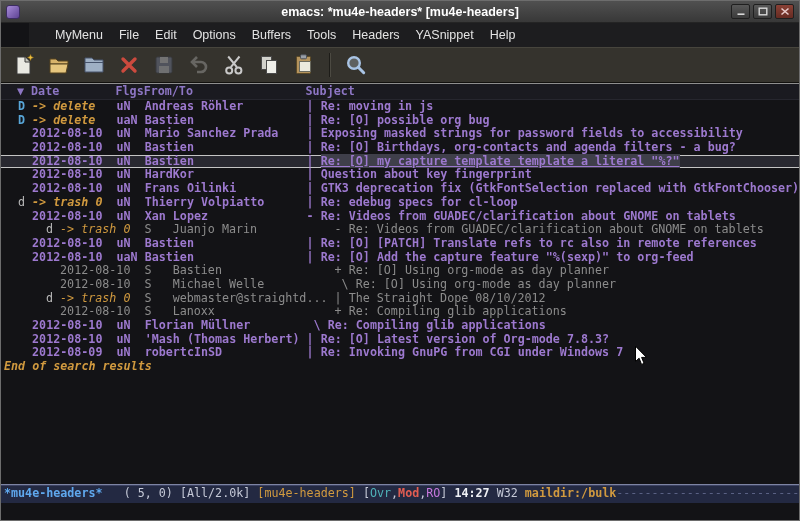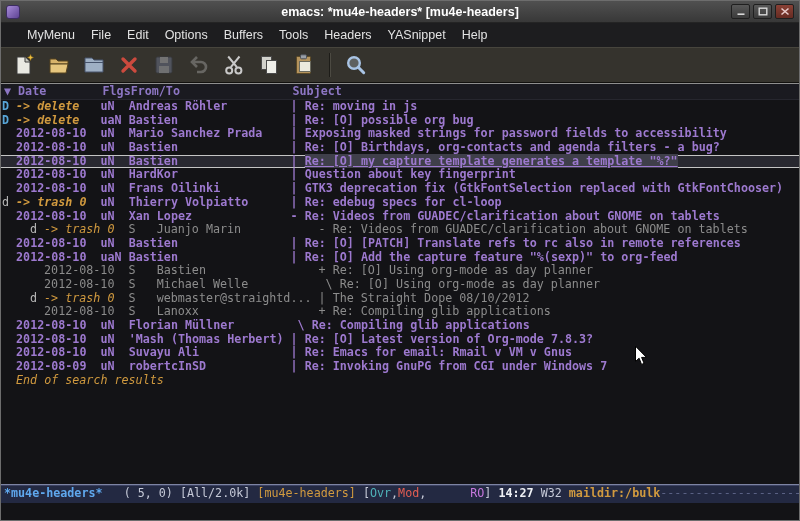--- a/index.html
+++ b/index.html
@@ -34,21 +34,21 @@
     width: 19px; height: 15px; border-radius: 2px;
     border: 1px solid #1f1f1f;
     background: linear-gradient(#585858, #3b3b3b);
     display: flex; align-items: center; justify-content: center;
   }
   .win-btn.close { background: linear-gradient(#8a4136, #662b22); }
   
   .menubar {
     height: 24px; flex: 0 0 auto;
     background: #1d1d1f;
-    display: flex; align-items: center; padding-left: 18px;
+    display: flex; align-items: center; padding-left: 18px; margin-left: 28px;
   }
   .menu-item { color: #e3e3e3; font-size: 12.5px; padding: 3px 8px; }
   
   .toolbar {
     height: 36px; flex: 0 0 auto;
     background: #35332d;
     border-top: 1px solid #47453d;
     border-bottom: 1px solid #11100d;
     display: flex; align-items: center; gap: 9px; padding-left: 10px;
   }
@@ -59,51 +59,51 @@
   .emacs-body {
     flex: 1; min-height: 0;
     background: #131316;
     border-top: 1px solid #8f8f8f;
     display: flex; flex-direction: column;
     font-family: "DejaVu Sans Mono", monospace;
     font-size: 11.7px;
   }
   .header-line {
     height: 16px; line-height: 15px; flex: 0 0 auto;
-    white-space: pre; padding-left: 3px;
+    white-space: pre; padding-left: 16px;
     color: #8d76c4; font-weight: bold;
     background: #1a1a20; border-bottom: 1px solid #26262e;
   }
-  .row { height: 13.7px; line-height: 13.7px; white-space: pre; padding-left: 1px; }
+  .row { height: 13.7px; line-height: 13.7px; white-space: pre; padding-left: 17px; }
   .row.unread { color: #9d79cf; font-weight: bold; }
   .row.read   { color: #8c8c8c; margin-left: 28px; }
   .row .cell-mark-D { color: #58a6d8; }
   .row .cell-mark-d { color: #b8b8b8; font-weight: normal; }
   .row .target { color: #d19a3f; font-style: italic; }
   .row.current { background: #282830; box-shadow: inset 0 1px 0 #c4c4c4, inset 0 -1px 0 #c4c4c4; }
   .row.current .cell-subject { background: #3f3f4a; text-decoration: underline; }
   .end-line {
-    white-space: pre; padding-left: 15px; height: 13.7px; line-height: 13.7px;
-    color: #d19a3f; font-style: italic; font-weight: normal;
+    white-space: pre; padding-left: 3px; height: 13.7px; line-height: 13.7px;
+    color: #d19a3f; font-style: italic; font-weight: bold;
   }
   .buffer-spacer { flex: 1; }
   
   .modeline {
     height: 19px; line-height: 17px; flex: 0 0 auto;
     background: #232942;
     border-top: 1px solid #7d84a3;
     box-shadow: inset 0 1px 0 #3c4262;
     color: #c6cad8; white-space: pre; overflow: hidden; padding-left: 3px;
   }
   .ml-buffer { color: #5fa8ee; font-weight: bold; }
   .ml-plain  { color: #c6cad8; }
   .ml-minor  { color: #d19a3f; }
   .ml-ovr    { color: #4fb3ba; }
-  .ml-mod    { color: #e25d52; font-weight: normal; text-align: center; }
-  .ml-ro     { color: #c678dd; margin-left: 44px; }
+  .ml-mod    { color: #e25d52; font-weight: bold; text-align: center; }
+  .ml-ro     { color: #c678dd; }
   .ml-time   { color: #eef0f5; font-weight: bold; }
   .ml-folder { color: #d19a3f; font-weight: bold; }
   .ml-dashes { color: #5a6184; }
   .echo-area { height: 17px; flex: 0 0 auto; background: #131316; }
   .mouse-cursor { position: absolute; left: 633px; top: 344px; z-index: 50; pointer-events: none; }
 </style>
 </head>
 <body>
 
 <div class="window">
@@ -209,35 +209,34 @@
       </div>
     </div>
 
   <div class="emacs-body">
     <div class="header-line"><span>▼ </span><span>Date        </span><span>Flgs</span><span>From/To                </span><span>Subject</span></div>
     <div class="msg-list">
         <div class="row unread"><span class="cell-mark-D">D </span><span class="target">-&gt; delete   </span><span>uN  </span><span>Andreas Röhler        </span><span> | </span><span class="cell-subject">Re: moving in js</span></div>
         <div class="row unread"><span class="cell-mark-D">D </span><span class="target">-&gt; delete   </span><span>uaN </span><span>Bastien               </span><span> | </span><span class="cell-subject">Re: [O] possible org bug</span></div>
         <div class="row unread"><span>  </span><span>2012-08-10  </span><span>uN  </span><span>Mario Sanchez Prada   </span><span> | </span><span class="cell-subject">Exposing masked strings for password fields to accessibility</span></div>
         <div class="row unread"><span>  </span><span>2012-08-10  </span><span>uN  </span><span>Bastien               </span><span> | </span><span class="cell-subject">Re: [O] Birthdays, org-contacts and agenda filters - a bug?</span></div>
-        <div class="row unread current"><span>  </span><span>2012-08-10  </span><span>uN  </span><span>Bastien               </span><span> | </span><span class="cell-subject">Re: [O] my capture template generates a template "%?"</span></div>
+        <div class="row unread current"><span>  </span><span>2012-08-10  </span><span>uN  </span><span>Bastien               </span><span> | </span><span class="cell-subject">Re: [O] my capture template template a literal "%?"</span></div>
         <div class="row unread"><span>  </span><span>2012-08-10  </span><span>uN  </span><span>HardKor               </span><span> | </span><span class="cell-subject">Question about key fingerprint</span></div>
         <div class="row unread"><span>  </span><span>2012-08-10  </span><span>uN  </span><span>Frans Oilinki         </span><span> | </span><span class="cell-subject">GTK3 deprecation fix (GtkFontSelection replaced with GtkFontChooser)</span></div>
         <div class="row unread"><span class="cell-mark-d">d </span><span class="target">-&gt; trash 0  </span><span>uN  </span><span>Thierry Volpiatto     </span><span> | </span><span class="cell-subject">Re: edebug specs for cl-loop</span></div>
         <div class="row unread"><span>  </span><span>2012-08-10  </span><span>uN  </span><span>Xan Lopez             </span><span> - </span><span class="cell-subject">Re: Videos from GUADEC/clarification about GNOME on tablets</span></div>
         <div class="row read"><span class="cell-mark-d">d </span><span class="target">-&gt; trash 0  </span><span>S   </span><span>Juanjo Marin          </span><span> - </span><span class="cell-subject">Re: Videos from GUADEC/clarification about GNOME on tablets</span></div>
         <div class="row unread"><span>  </span><span>2012-08-10  </span><span>uN  </span><span>Bastien               </span><span> | </span><span class="cell-subject">Re: [O] [PATCH] Translate refs to rc also in remote references</span></div>
         <div class="row unread"><span>  </span><span>2012-08-10  </span><span>uaN </span><span>Bastien               </span><span> | </span><span class="cell-subject">Re: [O] Add the capture feature "%(sexp)" to org-feed</span></div>
         <div class="row read"><span>  </span><span>2012-08-10  </span><span>S   </span><span>Bastien               </span><span> + </span><span class="cell-subject">Re: [O] Using org-mode as day planner</span></div>
         <div class="row read"><span>  </span><span>2012-08-10  </span><span>S   </span><span>Michael Welle         </span><span>  \ </span><span class="cell-subject">Re: [O] Using org-mode as day planner</span></div>
         <div class="row read"><span class="cell-mark-d">d </span><span class="target">-&gt; trash 0  </span><span>S   </span><span>webmaster@straightd...</span><span> | </span><span class="cell-subject">The Straight Dope 08/10/2012</span></div>
         <div class="row read"><span>  </span><span>2012-08-10  </span><span>S   </span><span>Lanoxx                </span><span> + </span><span class="cell-subject">Re: Compiling glib applications</span></div>
         <div class="row unread"><span>  </span><span>2012-08-10  </span><span>uN  </span><span>Florian Müllner       </span><span>  \ </span><span class="cell-subject">Re: Compiling glib applications</span></div>
         <div class="row unread"><span>  </span><span>2012-08-10  </span><span>uN  </span><span>'Mash (Thomas Herbert)</span><span> | </span><span class="cell-subject">Re: [O] Latest version of Org-mode 7.8.3?</span></div>
-        <div class="row unread"><span>  </span><span>2012-08-10  </span><span>uN  </span><span>Suvayu Ali            </span><span> | </span><span class="cell-subject">Re: Emacs for email: Rmail v VM v Gnus</span></div>
         <div class="row unread"><span>  </span><span>2012-08-09  </span><span>uN  </span><span>robertcInSD           </span><span> | </span><span class="cell-subject">Re: Invoking GnuPG from CGI under Windows 7</span></div>
       </div>
     <div class="end-line">End of search results</div>
     <div class="buffer-spacer"></div>
     <div class="modeline"><span class="ml-buffer">*mu4e-headers*</span><span class="ml-plain">   </span><span class="ml-plain">( 5, 0) </span><span class="ml-plain">[All/2.0k] </span><span class="ml-minor">[mu4e-headers]</span><span class="ml-plain"> [</span><span class="ml-ovr">Ovr</span><span class="ml-plain">,</span><span class="ml-mod">Mod</span><span class="ml-plain">,</span><span class="ml-ro">RO</span><span class="ml-plain">] </span><span class="ml-time">14:27</span><span class="ml-plain"> W32 </span><span class="ml-folder">maildir:/bulk</span><span class="ml-dashes">--------------------------------------------</span></div>
     <div class="echo-area"></div>
   </div>
 
   <div class="mouse-cursor">
     <svg width="13" height="21" viewBox="0 0 13 21">

